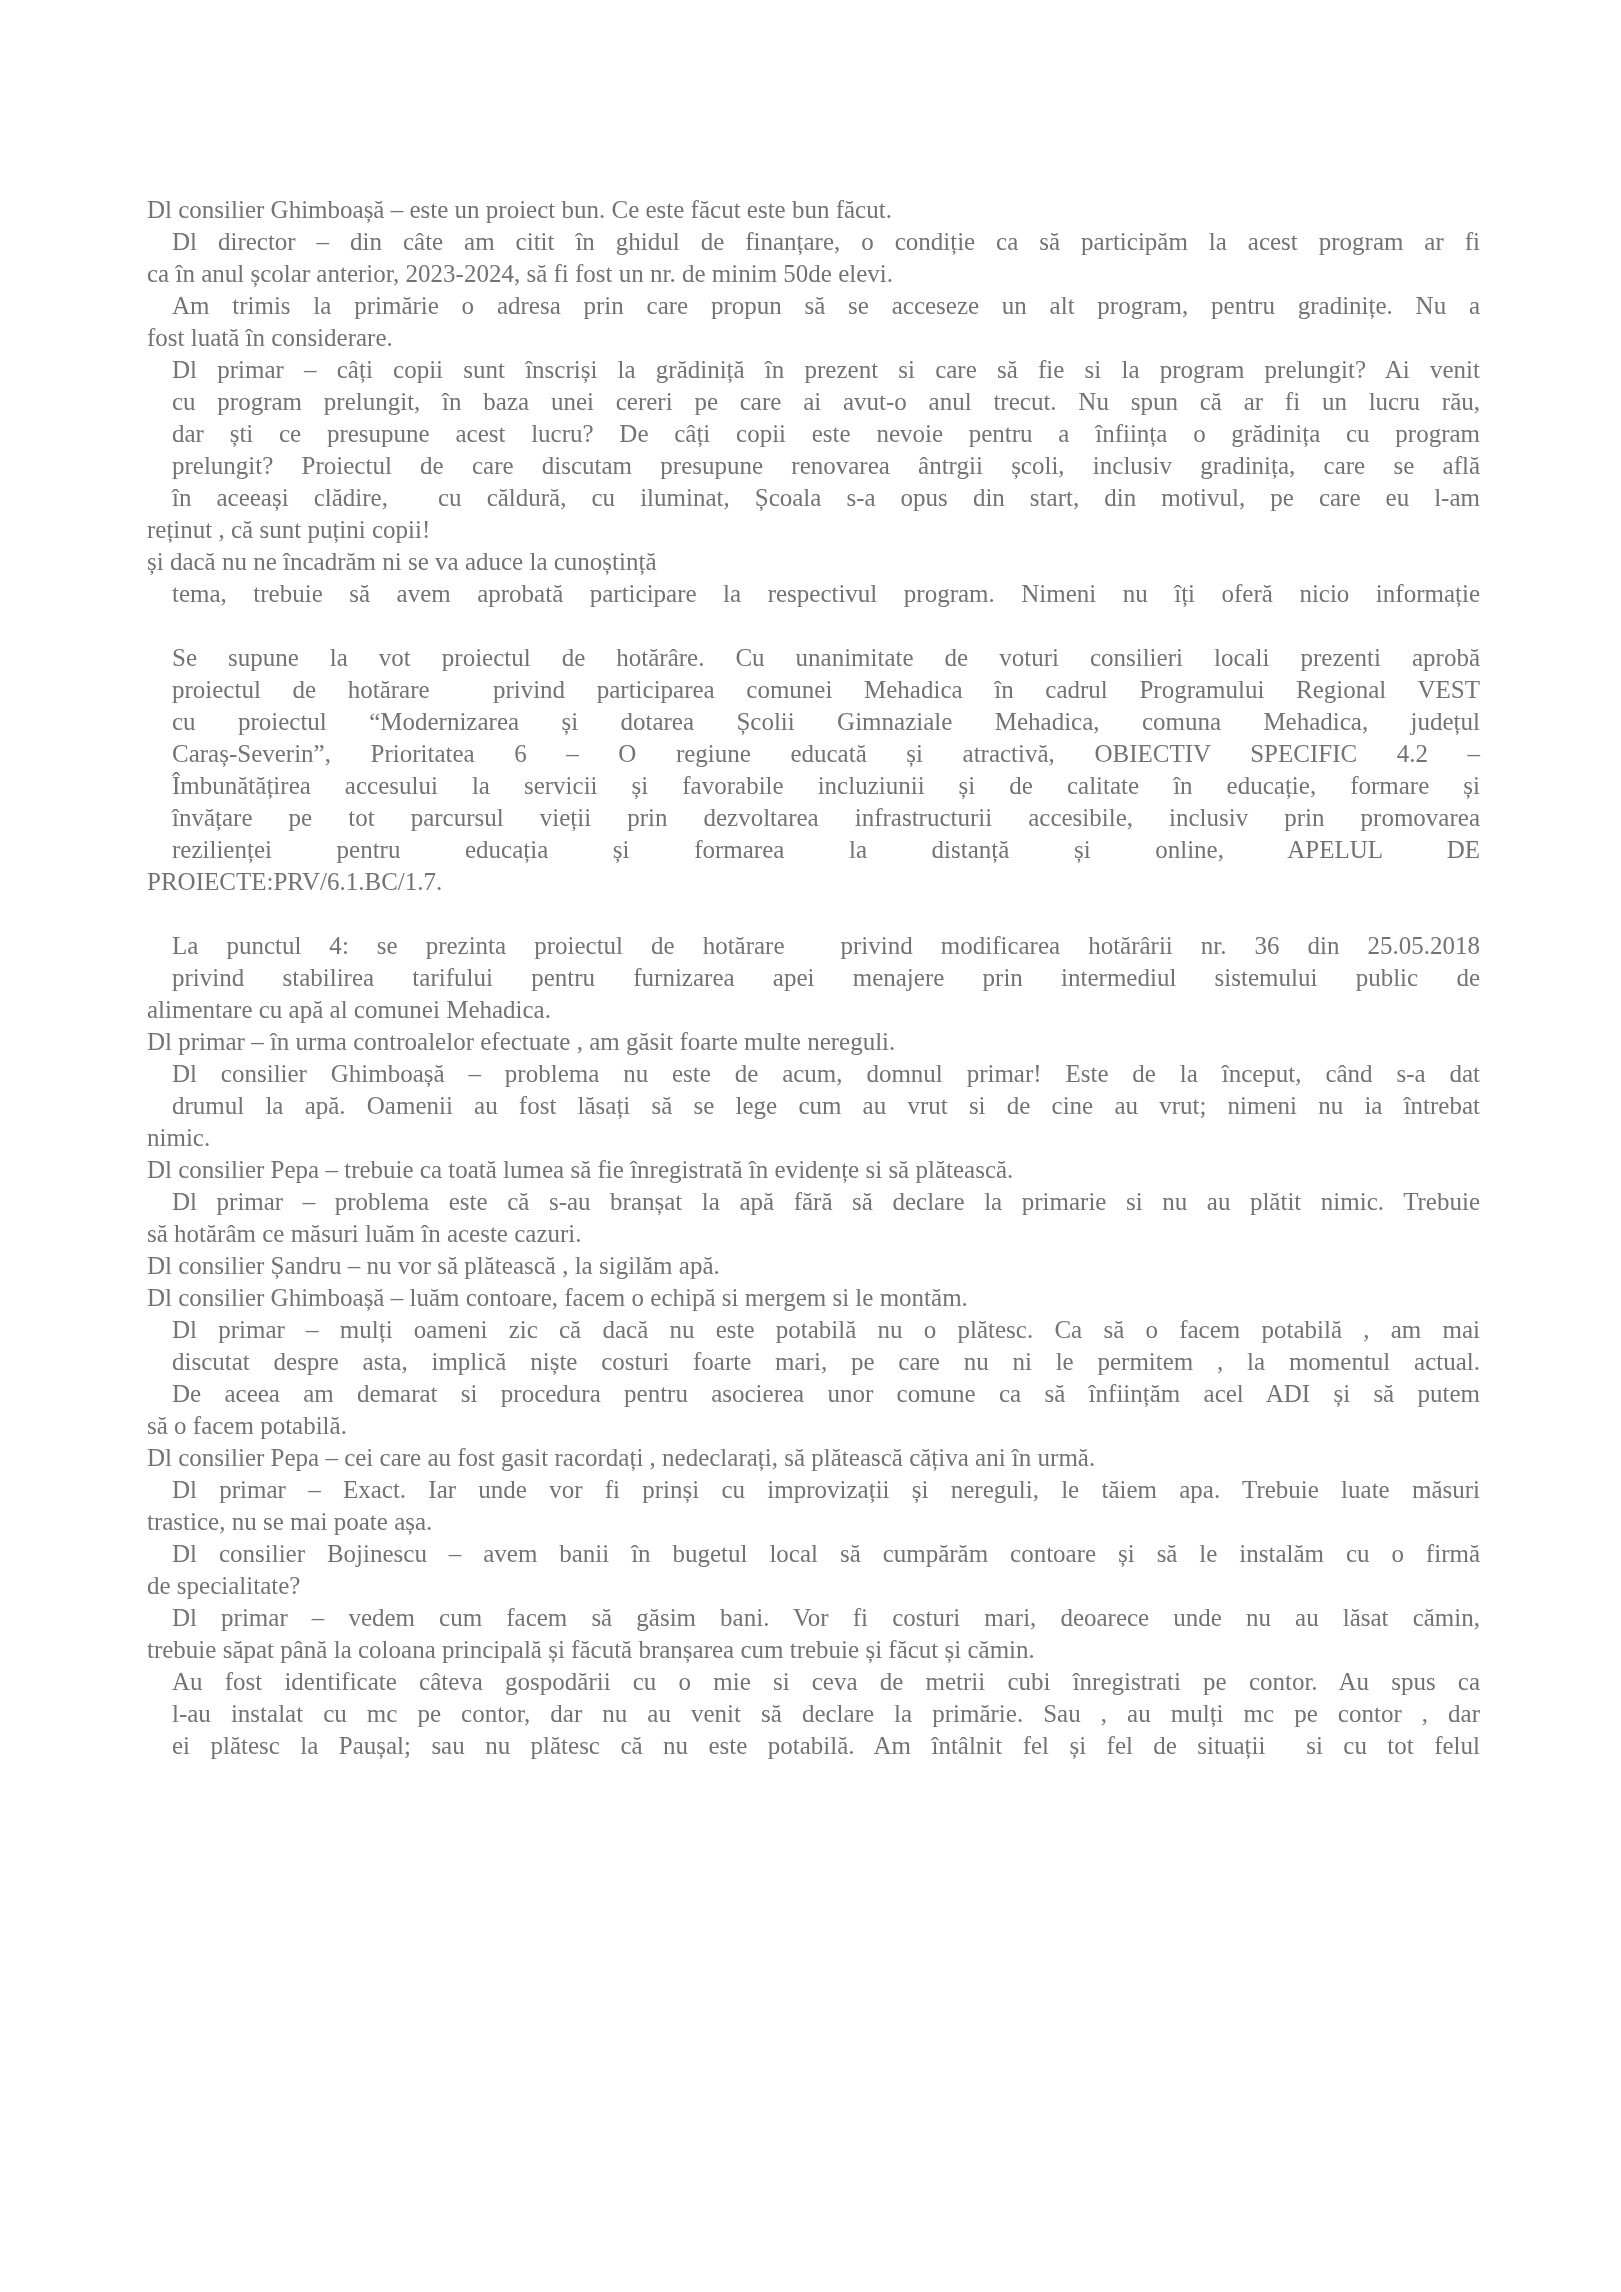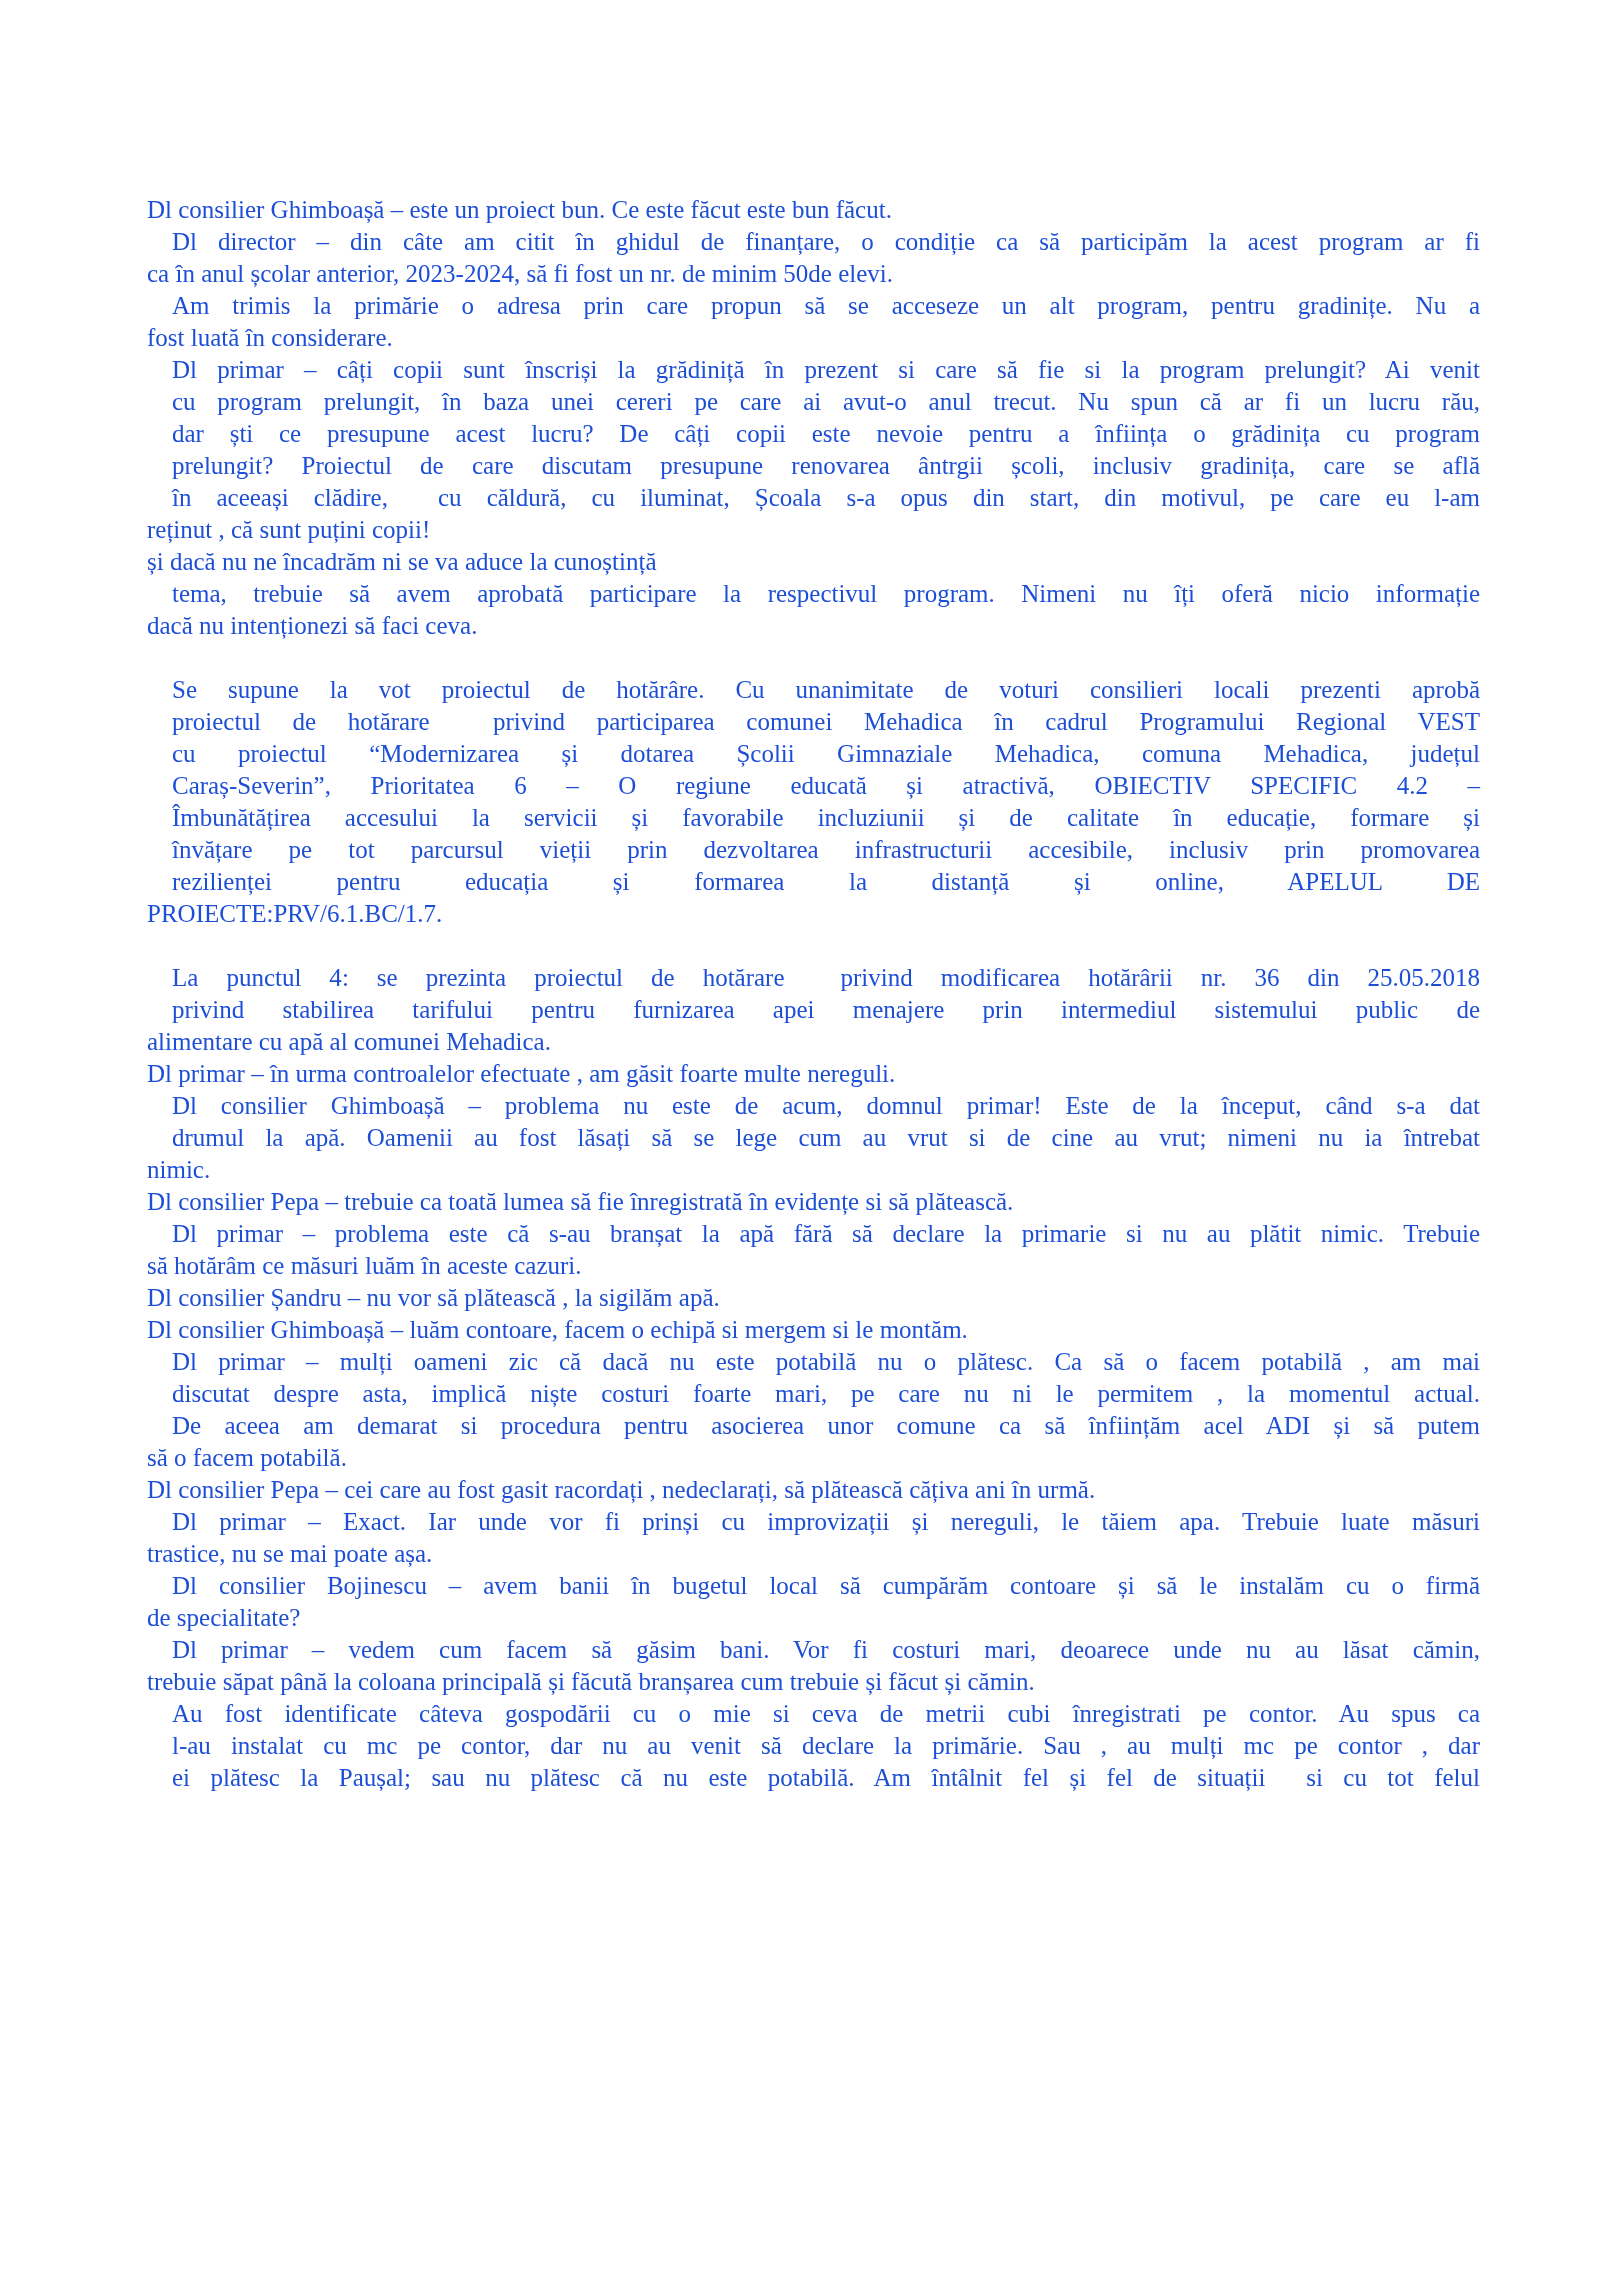--- a/index.html
+++ b/index.html
@@ -1,20 +1,20 @@
 <!DOCTYPE html>
 <html><head>
 <meta charset="utf-8">
 <style>
   html, body { margin: 0; padding: 0; background: #ffffff; }
   body { width: 1621px; height: 2293px; position: relative; overflow: hidden; }
   .page {
     position: absolute; left: 147px; top: 194px; width: 1333px;
     font-family: "Liberation Serif", "DejaVu Serif", serif;
-    font-size: 25px; line-height: 32px; color: #1d4ed8;
+    font-size: 25px; line-height: 32px; color: #737373;
   }
   .line { display: block; white-space: pre-wrap; }
   .just { text-align: justify; text-align-last: justify; margin-left: 25px; }
   .gap { height: 32px; }
   .it { }
   .b { font-weight: normal; }
 </style>
 </head>
 <body>
 
@@ -26,21 +26,20 @@
       <span class="line just">Am trimis la primărie o adresa prin care propun să se acceseze un alt program, pentru gradinițe. Nu a</span>
       <span class="line">fost luată în considerare.</span>
       <span class="line just">Dl primar – câți copii sunt înscriși la grădiniță în prezent si care să fie si la program prelungit? Ai venit</span>
       <span class="line just">cu program prelungit, în baza unei cereri pe care ai avut-o anul trecut. Nu spun că ar fi un lucru rău,</span>
       <span class="line just">dar ști ce presupune acest lucru? De câți copii este nevoie pentru a înființa o grădinița cu program</span>
       <span class="line just">prelungit? Proiectul de care discutam presupune renovarea ântrgii școli, inclusiv gradinița, care se află</span>
       <span class="line just">în aceeași clădire,  cu căldură, cu iluminat, Școala s-a opus din start, din motivul, pe care eu l-am</span>
       <span class="line">reținut , că sunt puțini copii!</span>
       <span class="line">și dacă nu ne încadrăm ni se va aduce la cunoștință</span>
       <span class="line just">tema, trebuie să avem aprobată participare la respectivul program. Nimeni nu îți oferă nicio informație</span>
-      <span class="line">dacă nu intenționezi să faci ceva.</span>
     </div>
   <div class="gap"></div>
   <div id="vote">
       <span class="line just"><span>Se supune la vot proiectul de hotărâre. Cu unanimitate de voturi consilieri locali prezenti aprobă</span></span>
       <span class="line just"><span>proiectul de hotărare  </span><span class="it">privind participarea comunei Mehadica în cadrul Programului Regional VEST</span></span>
       <span class="line just"><span class="it">cu proiectul “Modernizarea și dotarea Școlii Gimnaziale Mehadica, comuna Mehadica, județul</span></span>
       <span class="line just"><span class="it">Caraș-Severin”, Prioritatea 6 – O regiune educată și atractivă, OBIECTIV SPECIFIC 4.2 –</span></span>
       <span class="line just"><span class="it">Îmbunătățirea accesului la servicii și favorabile incluziunii și de calitate în educație, formare și</span></span>
       <span class="line just"><span class="it">învățare pe tot parcursul vieții prin dezvoltarea infrastructurii accesibile, inclusiv prin promovarea</span></span>
       <span class="line just"><span class="it">rezilienței pentru educația și formarea la distanță și online, APELUL DE</span></span>

